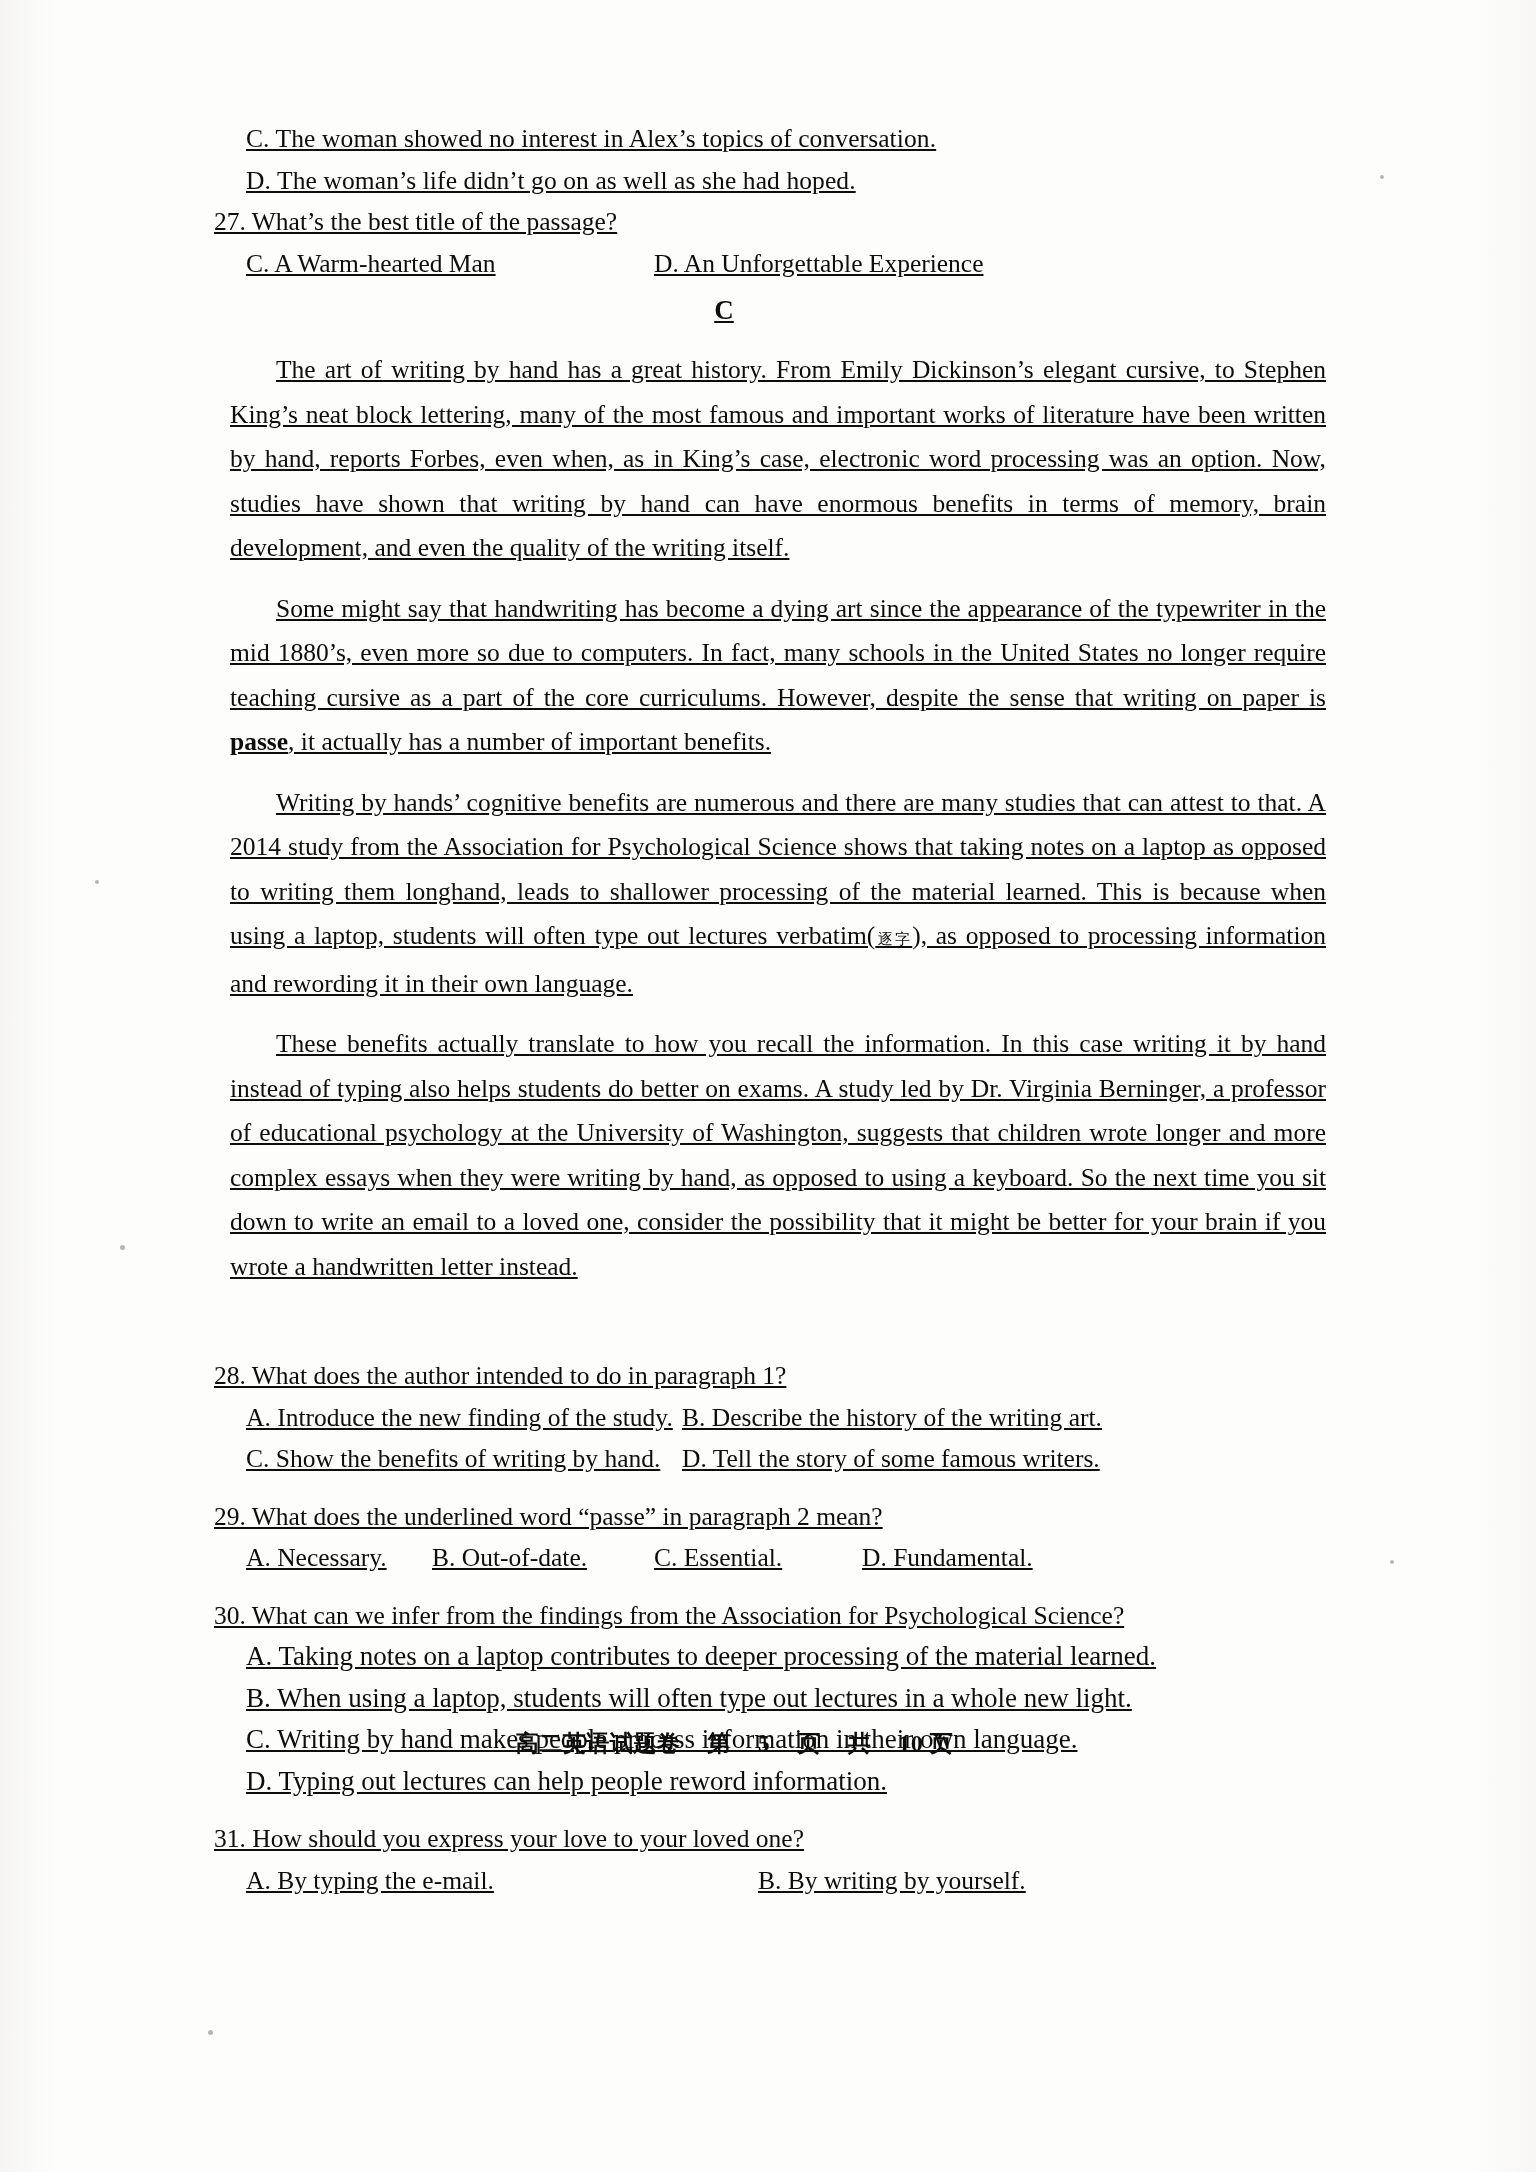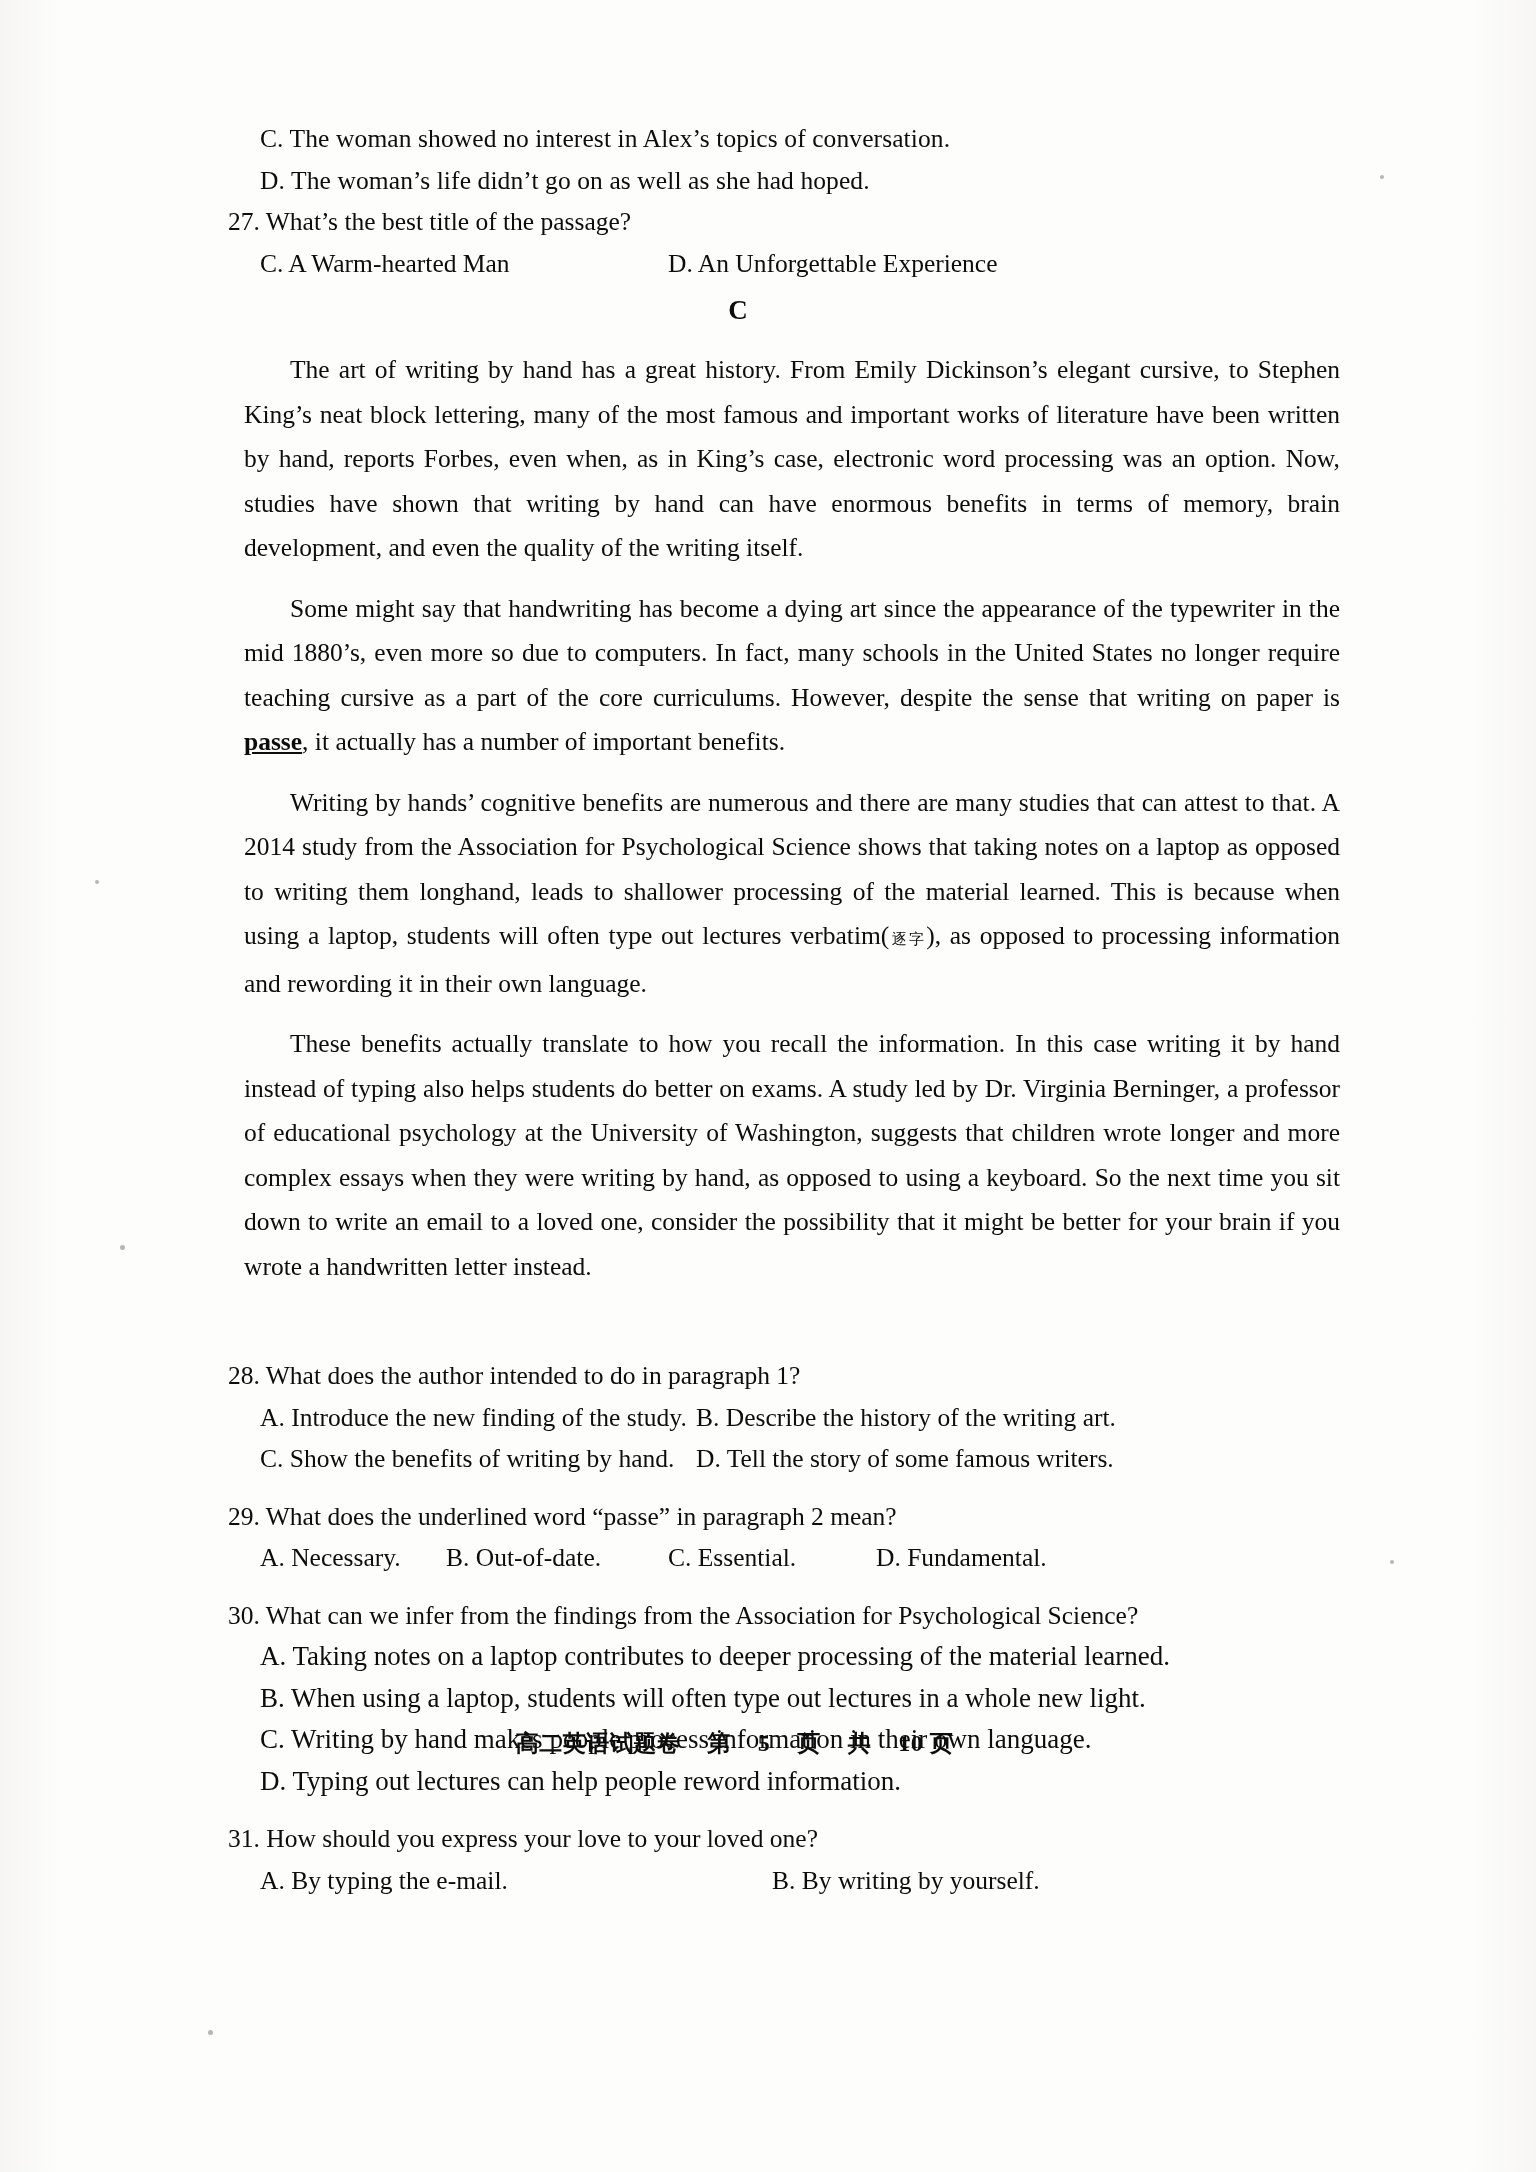--- a/index.html
+++ b/index.html
@@ -40,23 +40,24 @@
     opacity: .5;
   }
   .speck {
     position: absolute;
     background: #b9b6ae;
     border-radius: 50%;
   }
 
   .content {
     position: absolute;
-    left: 228px;
+    left: 214px;
     top: 118px;
     width: 1100px;
+    text-decoration: underline;
   }
 
   .line {
     font-size: 25.5px;
     line-height: 41.5px;
     letter-spacing: .1px;
     white-space: nowrap;
   }
 
   

